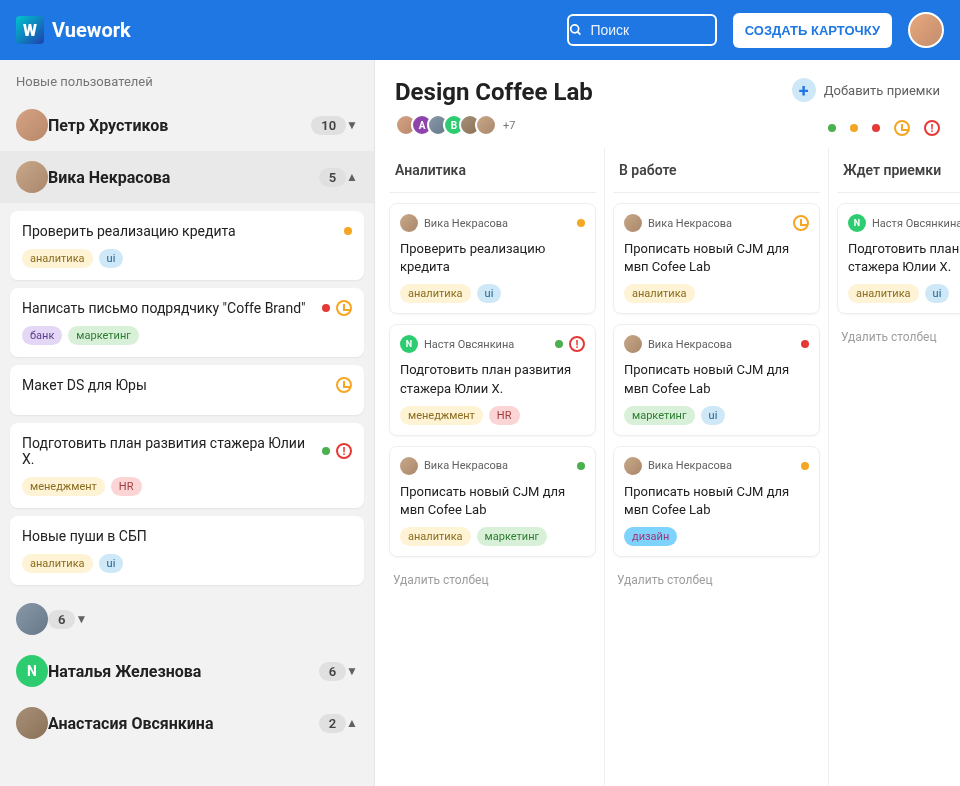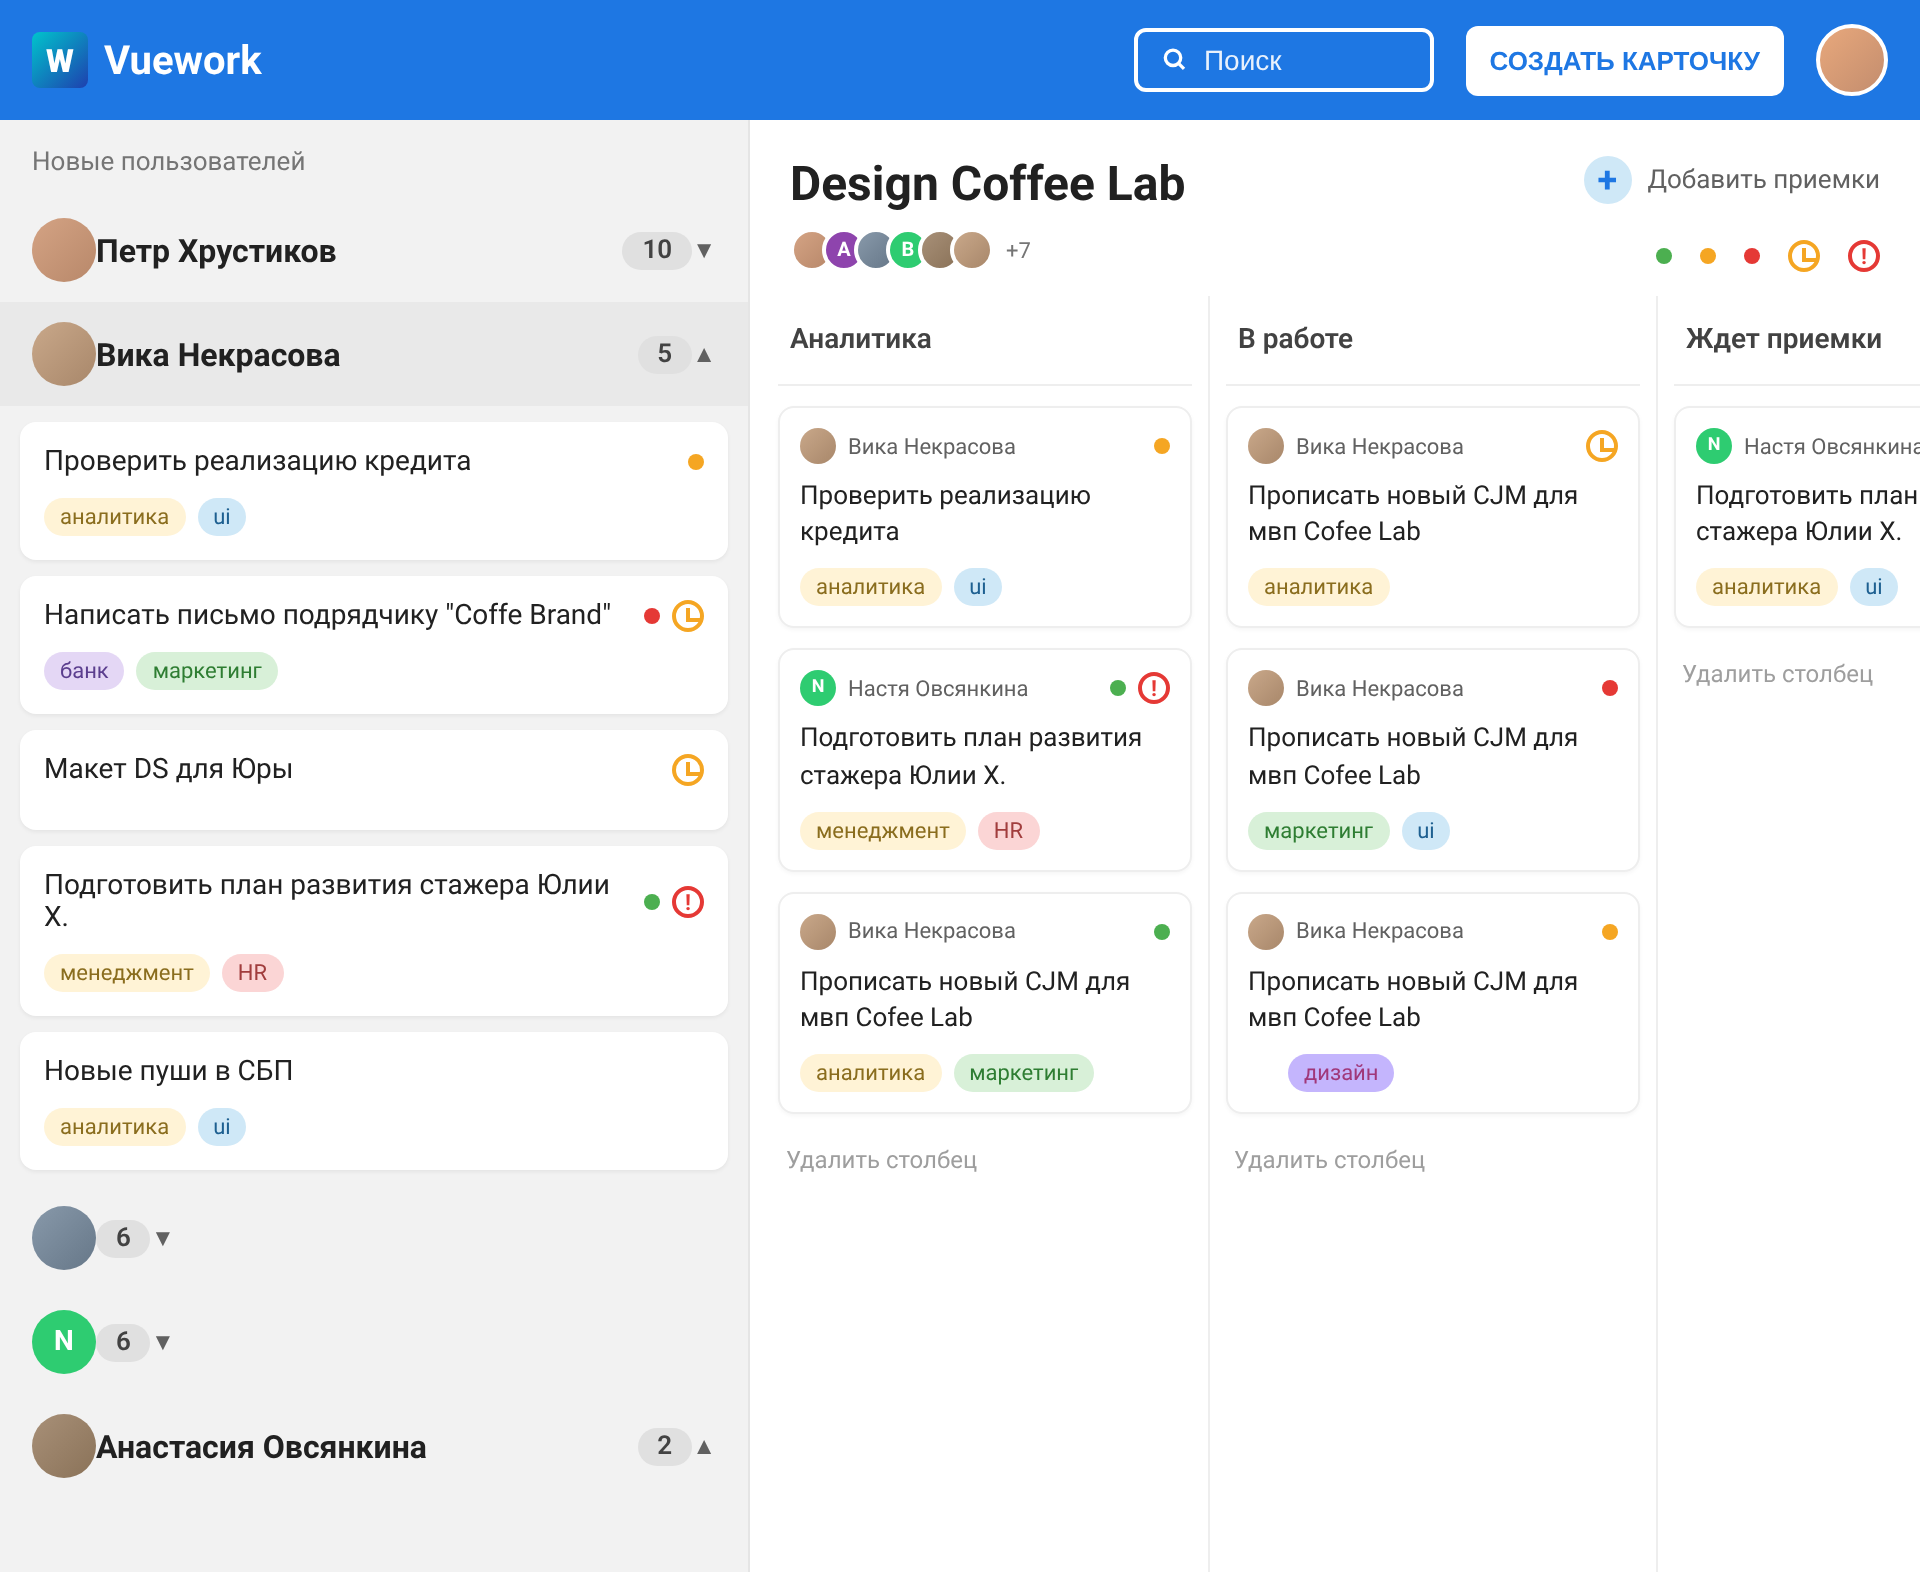--- a/index.html
+++ b/index.html
@@ -3,21 +3,21 @@
 <meta charset="utf-8">
 <style>
 * { box-sizing: border-box; margin: 0; padding: 0; }
 body { font-family: -apple-system, BlinkMacSystemFont, "Segoe UI", Roboto, Arial, sans-serif; background: #fff; width: 960px; height: 786px; overflow: hidden; }
 
 
 .topbar { height: 60px; background: #1e77e3; display: flex; align-items: center; padding: 0 16px; gap: 16px; }
 .logo { display: flex; align-items: center; gap: 8px; color: #fff; font-weight: 700; font-size: 20px; }
 .logo-icon { width: 28px; height: 28px; background: linear-gradient(135deg,#00c4cc,#1e40af); border-radius: 4px; display: flex; align-items: center; justify-content: center; color: #fff; font-weight: 900; font-size: 16px; }
 .spacer { flex: 1; }
-.search-box { display: flex; align-items: center; gap: 8px; border: 2px solid #fff; border-radius: 6px; padding: 6px 12px; width: 150px; color: #fff; }
+.search-box { display: flex; align-items: center; gap: 8px; border: 2px solid #fff; border-radius: 6px; padding: 6px 0; width: 150px; color: #fff; }
 .search-box input { background: transparent; border: 0; outline: 0; color: #fff; font-size: 14px; width: 100%; }
 .search-box input::placeholder { color: #fff; opacity: 0.9; }
 .create-btn { background: #fff; color: #1e77e3; border: 0; border-radius: 6px; padding: 10px 12px; font-weight: 700; font-size: 13px; cursor: pointer; }
 .avatar-top { width: 36px; height: 36px; border-radius: 50%; background: linear-gradient(135deg,#e8a87c,#c38d6e); border: 2px solid #fff; }
 
 
 .app { display: flex; height: calc(786px - 60px); }
 .sidebar { width: 375px; background: #f2f2f2; overflow-y: auto; border-right: 1px solid #e5e5e5; }
 .sidebar-title { padding: 14px 16px 10px; font-size: 13px; color: #757575; }
 .user-row { display: flex; align-items: center; padding: 10px 16px; cursor: pointer; }
@@ -30,21 +30,21 @@
 .sb-card { background: #fff; border-radius: 8px; margin: 8px 10px; padding: 12px; box-shadow: 0 1px 2px rgba(0,0,0,0.06); }
 .sb-card-title { font-size: 14px; color: #212121; margin-bottom: 10px; display: flex; justify-content: space-between; gap: 8px; }
 .sb-card-title span:first-child { flex: 1; }
 .tag-row { display: flex; gap: 6px; flex-wrap: wrap; }
 .tag { font-size: 11px; padding: 3px 8px; border-radius: 10px; }
 .tag.yellow { background: #fff3d6; color: #8a6d1e; }
 .tag.blue { background: #cfe8f7; color: #1e6091; }
 .tag.purple { background: #e4d7f5; color: #5b3e8e; }
 .tag.green { background: #d8f0d8; color: #2e7d32; }
 .tag.pink { background: #fbd5d5; color: #a13d3d; }
-.tag.magenta { background: #c4b5fd; color: #a0377a; margin-left: 20px; }
+.tag.magenta { background: #7dd3fc; color: #a0377a; }
 
 .dot { width: 8px; height: 8px; border-radius: 50%; display: inline-block; }
 .dot.orange { background: #f5a623; }
 .dot.green { background: #4caf50; }
 .dot.red { background: #e53935; }
 .clock-icon { width: 16px; height: 16px; border: 2px solid #f5a623; border-radius: 50%; position: relative; display:inline-block; }
 .clock-icon::after { content:''; position:absolute; width:5px; height:5px; border-left:2px solid #f5a623; border-bottom:2px solid #f5a623; top:2px; left:5px; }
 .alert-icon { width: 16px; height: 16px; border: 2px solid #e53935; border-radius: 50%; display: inline-flex; align-items:center; justify-content:center; color:#e53935; font-size:11px; font-weight:700; }
 .status-icons { display: flex; gap: 6px; align-items: center; }
 
@@ -178,20 +178,21 @@
       </div>
 
     <div class="user-row">
       <div class="user-ava ava-p3"></div>
       <div class="user-count">6</div>
       <div class="chev">▼</div>
     </div>
 
     <div class="user-row">
       <div class="user-ava ava-n">N</div>
+      <div class="user-name">Наталья Железнова</div>
       <div class="user-count">6</div>
       <div class="chev">▼</div>
     </div>
 
     <div class="user-row">
       <div class="user-ava ava-p4"></div>
       <div class="user-name">Анастасия Овсянкина</div>
       <div class="user-count">2</div>
       <div class="chev">▲</div>
     </div>

